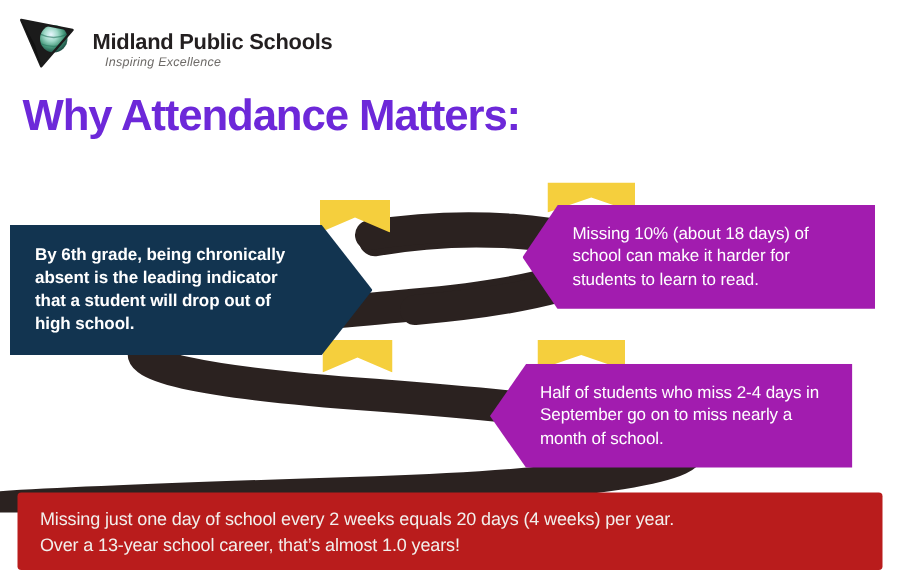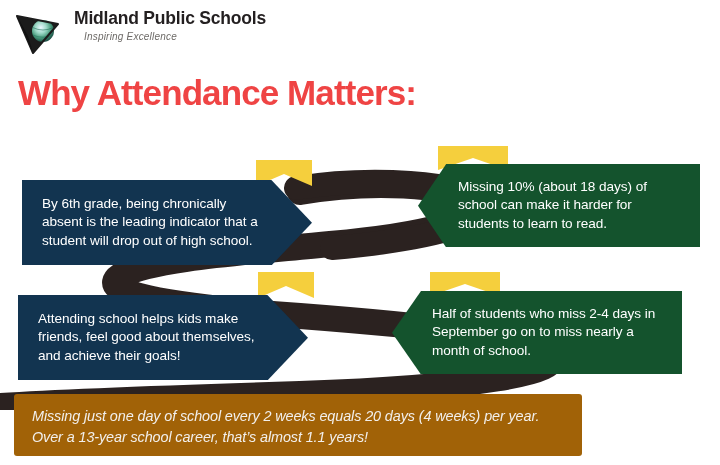--- a/index.html
+++ b/index.html
@@ -13,39 +13,39 @@
   #infographic{
     position:absolute;inset:0;
     width:720px;height:465px;
     background:#ffffff;
     overflow:hidden;
   }
 
   
   .logo-row{
     position:absolute;left:14px;top:10px;
-    display:flex;align-items:flex-start;gap:8px;
+    display:flex;align-items:flex-end;gap:8px;
   }
   .logo-mark{
     position:relative;width:52px;height:46px;
     flex:0 0 auto;
   }
   .logo-wordmark{display:flex;flex-direction:column;line-height:1;}
   .logo-title{
     font-size:17.5px;font-weight:bold;color:#231f20;
     letter-spacing:-0.2px;
   }
   .logo-tagline{
     font-size:10px;color:#6d6a67;font-style:italic;
     margin-top:4px;margin-left:10px;letter-spacing:.2px;
   }
 
   .page-title{
     position:absolute;left:18px;top:52px;
-    font-size:35px;font-weight:bold;color:#ef4444;
+    font-size:35px;font-weight:bold;color:#6d28d9;
     letter-spacing:-0.9px;line-height:1;
   }
   .page-subtitle{
     position:absolute;left:22px;top:105px;width:660px;
     font-size:14.6px;color:#2b2523;line-height:1.42;
     letter-spacing:-0.1px;
   }
 
   
   #road{
@@ -66,41 +66,40 @@
     box-sizing:border-box;
   }
   .fact .txt{position:relative;z-index:2;}
   .fact-left{
     padding:15px 52px 15px 20px;
     background:#123450;
     clip-path:polygon(0 0, 86% 0, 100% 50%, 86% 100%, 0 100%);
   }
   .fact-right{
     padding:14px 20px 14px 40px;
-    background:#14532d;
+    background:#a21caf;
     clip-path:polygon(10% 0, 100% 0, 100% 100%, 10% 100%, 0 50%);
   }
 
-  #fact-1{left:22px;top:180px;width:290px;}
+  #fact-1{left:8px;top:180px;width:290px;font-weight:bold;}
   #fact-2{left:418px;top:164px;width:282px;}
   #fact-3{left:18px;top:295px;width:290px;}
   #fact-4{left:392px;top:291px;width:290px;}
 
   
   .banner{
     position:absolute;left:14px;top:394px;
-    width:568px;height:62px;
-    background:#a16207;
+    width:692px;height:62px;
+    background:#b91c1c;
     border-radius:3px;
     box-sizing:border-box;
     padding:12px 18px;
     color:#f2efec;
     font-size:14.4px;line-height:1.45;
     letter-spacing:-0.1px;
-    font-style:italic;
   }
 </style>
 </head>
 <body>
 
 <div id="infographic">
 
   <div class="logo-row">
     <div class="logo-mark">
       <svg width="52" height="46" viewBox="0 0 52 46" aria-hidden="true">
@@ -158,26 +157,23 @@
   </div>
 
   <div id="fact-1" class="fact fact-left">
     <span class="txt">By 6th grade, being chronically absent is the leading indicator that a student will drop out of high school.</span>
   </div>
 
   <div id="fact-2" class="fact fact-right">
     <span class="txt">Missing 10% (about 18 days) of school can make it harder for students to learn to read.</span>
   </div>
 
-  <div id="fact-3" class="fact fact-left">
-    <span class="txt">Attending school helps kids make friends, feel good about themselves, and achieve their goals!</span>
-  </div>
 
   <div id="fact-4" class="fact fact-right">
     <span class="txt">Half of students who miss 2-4 days in September go on to miss nearly a month of school.</span>
   </div>
 
   <div class="banner">
     <div>Missing just one day of school every 2 weeks equals 20 days (4 weeks) per year.</div>
-    <div>Over a 13-year school career, that’s almost 1.1 years!</div>
+    <div>Over a 13-year school career, that’s almost 1.0 years!</div>
   </div>
 
 </div>
 
 </body></html>

